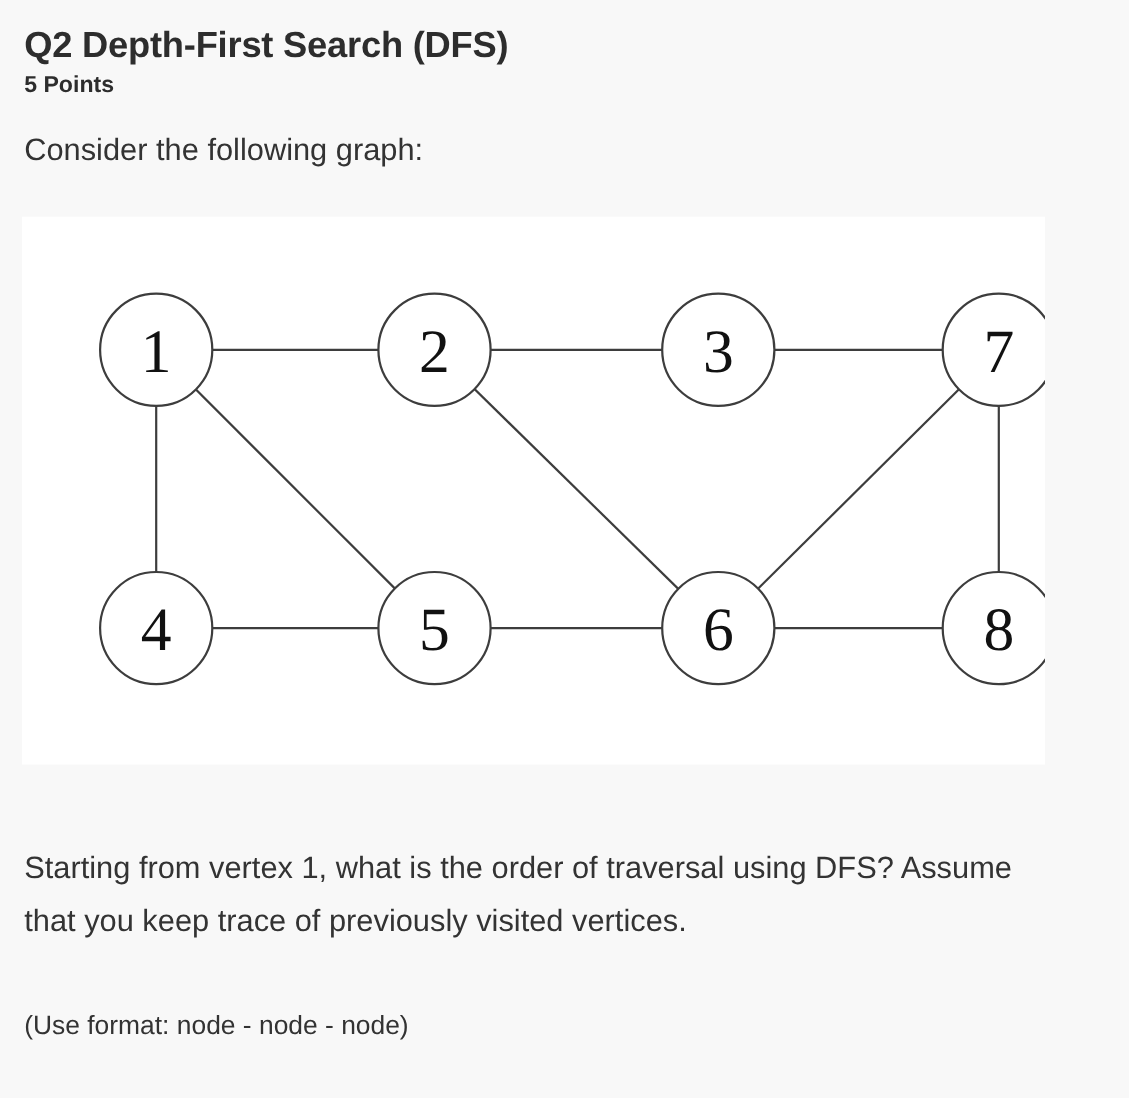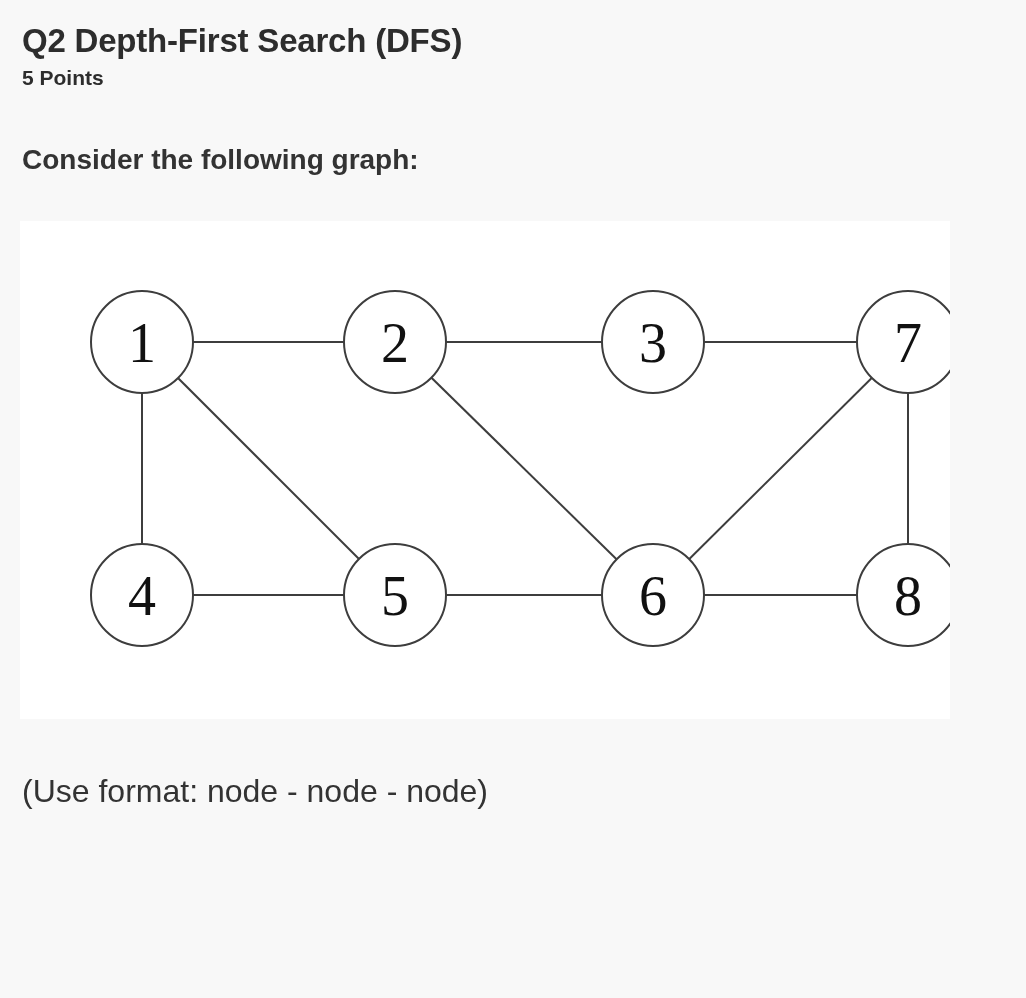--- a/index.html
+++ b/index.html
@@ -27,23 +27,23 @@
     letter-spacing: -0.2px;
   }
   .q-points {
     font-size: 21px;
     font-weight: 700;
     color: #2d2d2d;
     line-height: 1.2;
   }
   .q-intro {
     font-size: 28px;
-    font-weight: 700;
+    font-weight: 400;
     color: #333333;
-    margin-top: 52px;
+    margin-top: 28px;
     line-height: 1.3;
   }
   .graph-figure {
     margin-top: 42px;
     margin-left: 20px;
     width: 1006px;
     height: 498px;
     background: #ffffff;
     display: block;
   }
@@ -58,21 +58,21 @@
   }
   .q-question {
     margin-top: 70px;
     font-size: 28px;
     font-weight: 400;
     color: #333333;
     line-height: 48px;
   }
   .q-format {
     margin-top: 48px;
-    font-size: 32px;
+    font-size: 24px;
     font-weight: 400;
     color: #333333;
     line-height: 48px;
   }
 </style>
 </head>
 <body>
 
 <div class="page">
 
@@ -108,16 +108,17 @@
         <circle cx="375" cy="374" r="51" fill="#ffffff" stroke="#3d3d3d" stroke-width="2"></circle>
         <text x="375" y="374" text-anchor="middle" dy="0.36em" class="node-label">5</text>
         <circle cx="633" cy="374" r="51" fill="#ffffff" stroke="#3d3d3d" stroke-width="2"></circle>
         <text x="633" y="374" text-anchor="middle" dy="0.36em" class="node-label">6</text>
         <circle cx="888" cy="374" r="51" fill="#ffffff" stroke="#3d3d3d" stroke-width="2"></circle>
         <text x="888" y="374" text-anchor="middle" dy="0.36em" class="node-label">8</text>
       </svg>
   </figure>
 
   <div class="content-bottom">
+    <p class="q-question">Starting from vertex 1, what is the order of traversal using DFS? Assume that you keep trace of previously visited vertices.</p>
     <p class="q-format">(Use format: node - node - node)</p>
   </div>
 
 </div>
 
 </body></html>

